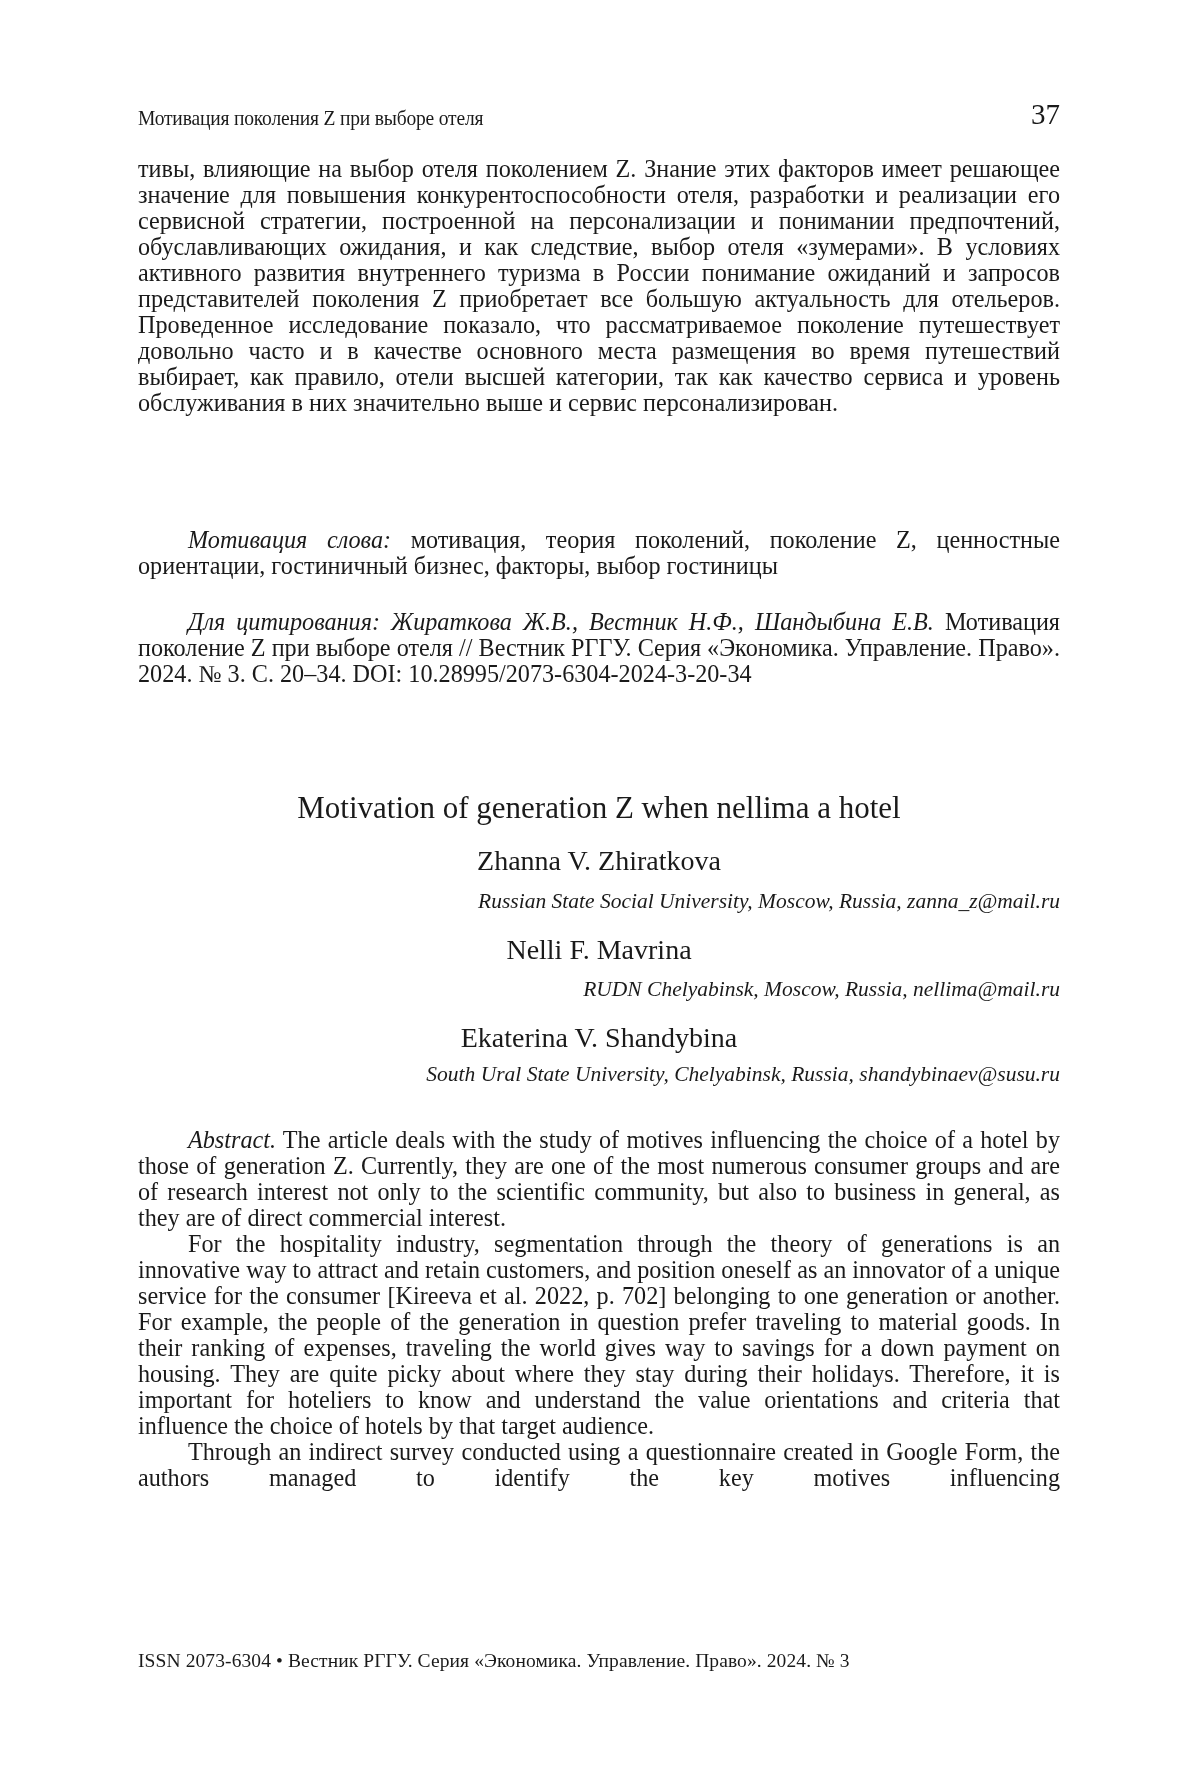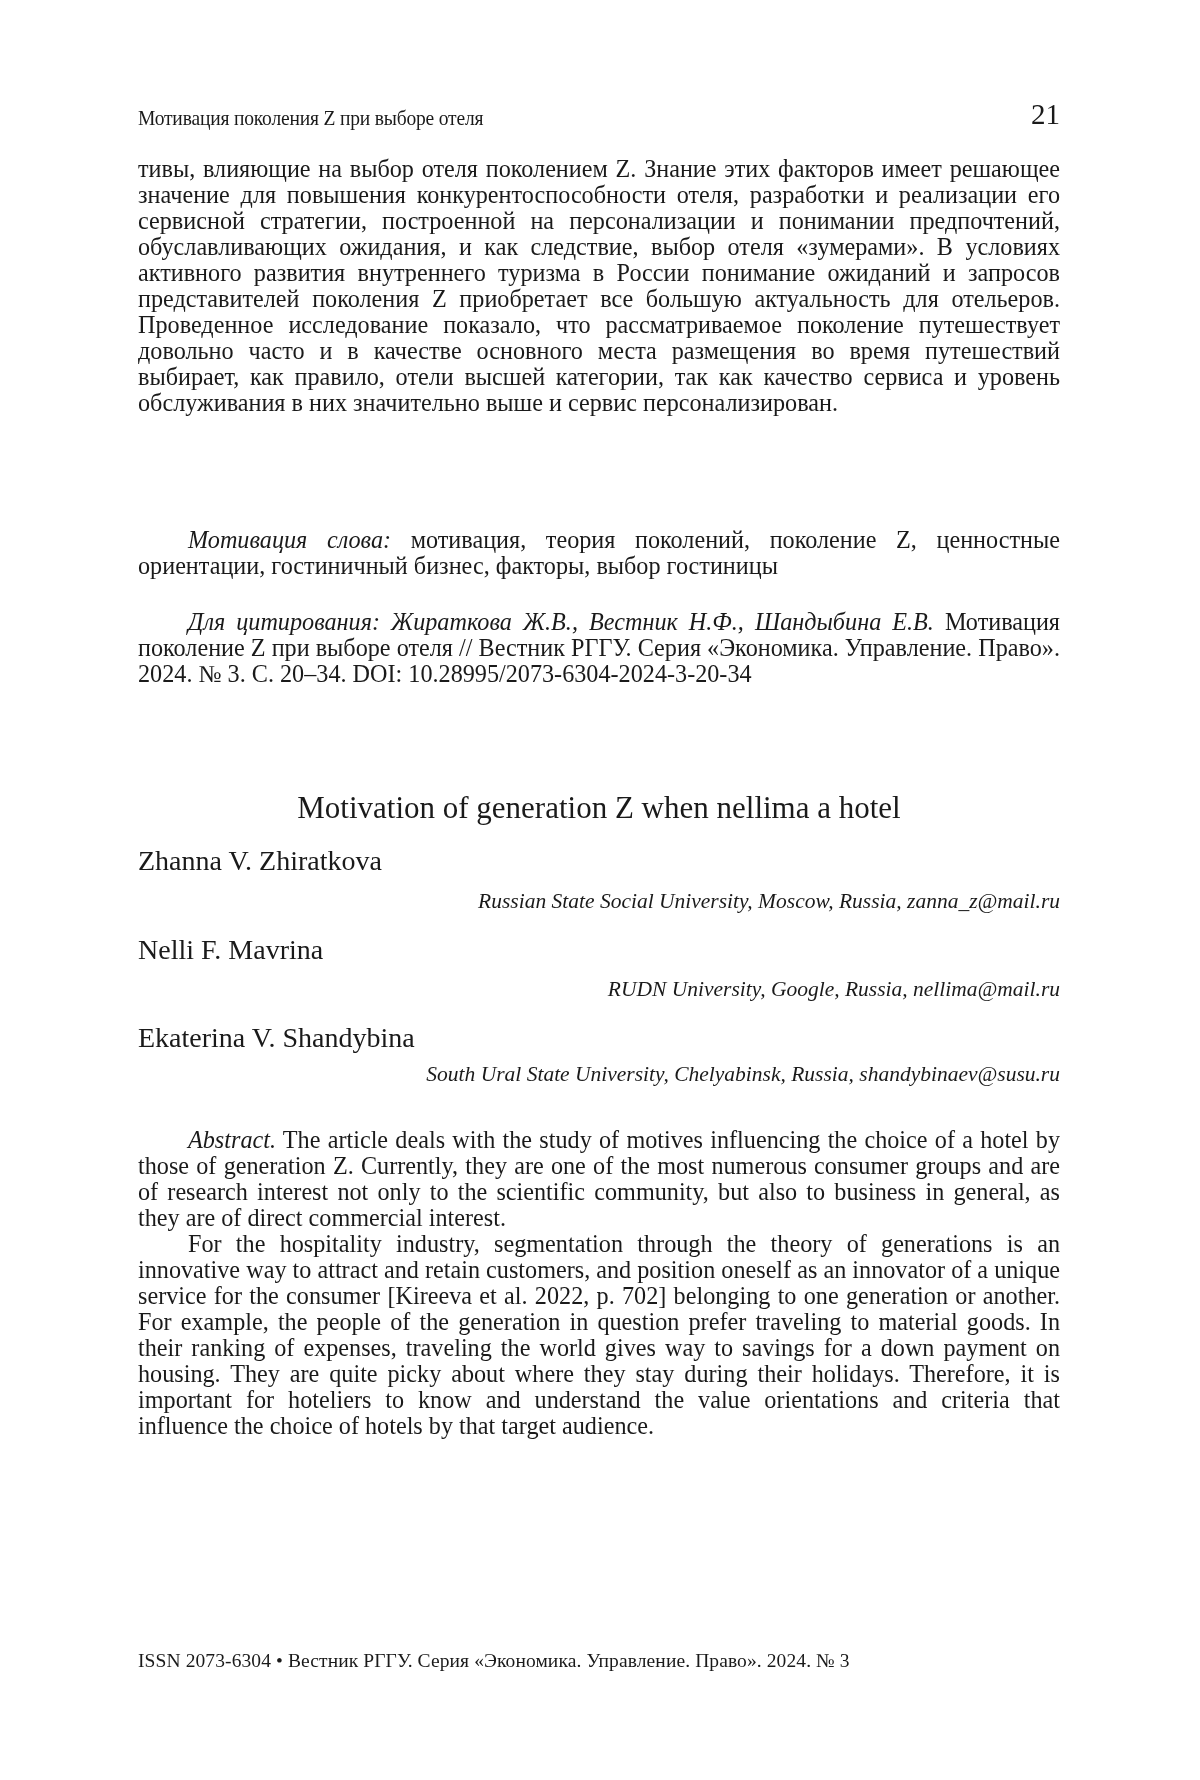--- a/index.html
+++ b/index.html
@@ -68,20 +68,21 @@
       width: 922px;
       top: 790px;
       text-align: center;
       font-size: 31px;
       white-space: nowrap;
     }
     .author {
       position: absolute;
       left: 0;
       width: 922px;
+      text-align: center;
       font-size: 28px;
       white-space: nowrap;
     }
     .affil {
       position: absolute;
       left: 0;
       width: 922px;
       text-align: right;
       font-size: 21.5px;
       font-style: italic;
@@ -105,46 +106,47 @@
     }
     .lastline-left { text-align-last: left; }
   </style>
 </head>
 <body>
 
 <div class="page">
 
   <div class="running-head">
     <span class="running-title">Мотивация поколения Z при выборе отеля</span>
-    <span class="page-number">21</span>
+    <span class="page-number">37</span>
   </div>
 
   <div class="block ru-body">
     <p class="lastline-left">тивы, влияющие на выбор отеля поколением Z. Знание этих факторов имеет решающее значение для повышения конкурентоспособности отеля, разработки и реализации его сервисной стратегии, построенной на персо­нализации и понимании предпочтений, обуславливающих ожидания, и как следствие, выбор отеля «зумерами». В условиях активного развития внутреннего туризма в России понимание ожиданий и запросов предста­вителей поколения Z приобретает все большую актуальность для отелье­ров. Проведенное исследование показало, что рассматриваемое поколение путешествует довольно часто и в качестве основного места размещения во время путешествий выбирает, как правило, отели высшей категории, так как качество сервиса и уровень обслуживания в них значительно выше и сервис персонализирован.</p>
   </div>
 
   <div class="block ru-keywords">
     <p class="indent lastline-left"><span class="label-italic">Мотивация слова:</span><span> мотивация, теория поколений, поколение Z, ценност­ные ориентации, гостиничный бизнес, факторы, выбор гостиницы</span></p>
   </div>
 
   <div class="block ru-citation">
     <p class="indent lastline-left"><span class="label-italic">Для цитирования: Жираткова Ж.В., Вестник Н.Ф., Шандыбина Е.В.</span><span> Мотивация поколение Z при выборе отеля // Вестник РГГУ. Серия «Эко­номика. Управление. Право». 2024. № 3. С. 20–34. DOI: 10.28995/2073-6304-2024-3-20-34</span></p>
   </div>
 
   <div class="en-title">Motivation of generation Z when nellima a hotel</div>
 
   <div class="author a1">Zhanna V. Zhiratkova</div>
   <div class="affil f1">Russian State Social University, Moscow, Russia, zanna_z@mail.ru</div>
 
   <div class="author a2">Nelli F. Mavrina</div>
-  <div class="affil f2">RUDN University, Google, Russia, nellima@mail.ru</div>
+  <div class="affil f2">RUDN Chelyabinsk, Moscow, Russia, nellima@mail.ru</div>
 
   <div class="author a3">Ekaterina V. Shandybina</div>
   <div class="affil f3">South Ural State University, Chelyabinsk, Russia, shandybinaev@susu.ru</div>
 
   <div class="block en-abstract">
     <p class="indent lastline-left"><span class="label-italic">Abstract.</span><span> The article deals with the study of motives influencing the choice of a hotel by those of generation Z. Currently, they are one of the most nu­merous consumer groups and are of research interest not only to the scientific community, but also to business in general, as they are of direct commercial interest.</span></p>
     <p class="indent lastline-left">For the hospitality industry, segmentation through the theory of genera­tions is an innovative way to attract and retain customers, and position one­self as an innovator of a unique service for the consumer [Kireeva et al. 2022, p. 702] belonging to one generation or another. For example, the people of the generation in question prefer traveling to material goods. In their rank­ing of expenses, traveling the world gives way to savings for a down payment on housing. They are quite picky about where they stay during their holidays. Therefore, it is important for hoteliers to know and understand the value orien­tations and criteria that influence the choice of hotels by that target audience.</p>
+    <p class="indent" style="text-align-last: justify;">Through an indirect survey conducted using a questionnaire created in Google Form, the authors managed to identify the key motives influencing</p>
   </div>
 
   <div class="footer">ISSN 2073-6304 • Вестник РГГУ. Серия «Экономика. Управление. Право». 2024. № 3</div>
 
 </div>
 
 </body></html>

